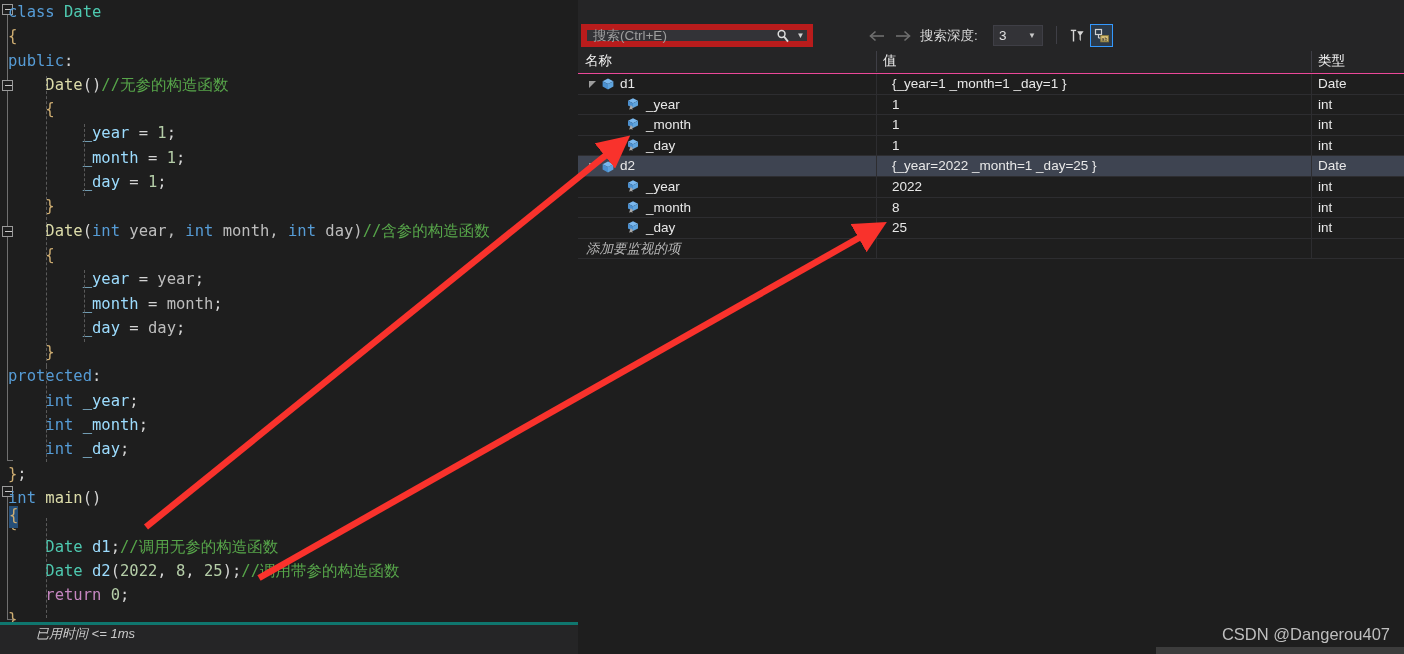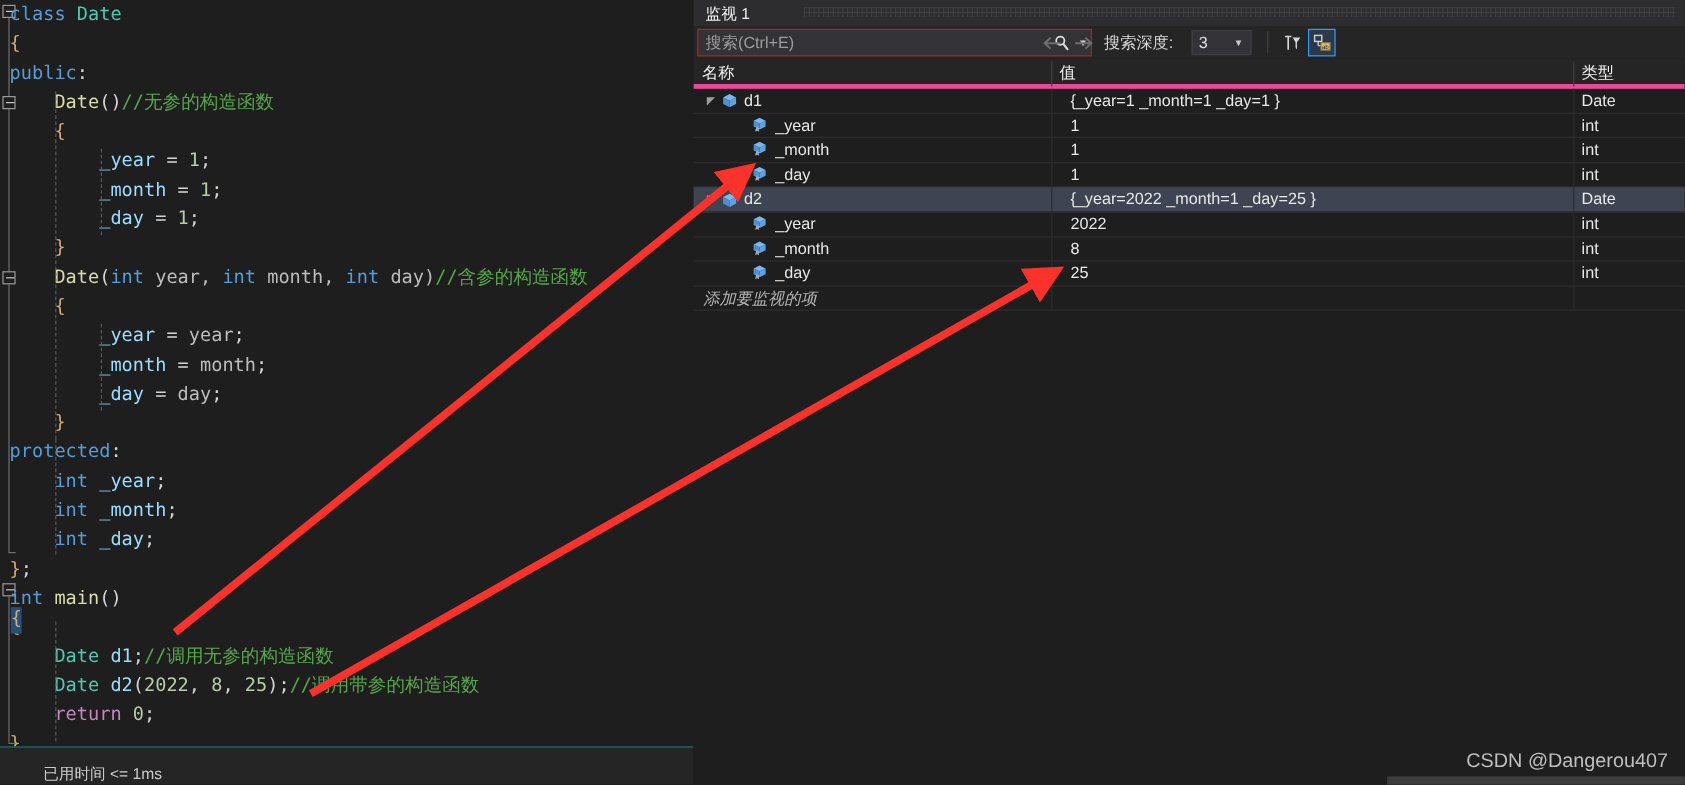--- a/index.html
+++ b/index.html
@@ -58,22 +58,22 @@
     position: absolute; width: 0; border-left: 1px dashed #5a5a5a;
   }
   .brace-hl {
     position: absolute; background: #264f78; color: #cfae72;
     font-family: "DejaVu Sans Mono", monospace; font-size: 15.5px;
   }
 
   
   #elapsed-bar {
     position: absolute; left: 0; bottom: 0; width: 578px; height: 32px;
-    background: #252526; border-top: 1px solid #0f766e;
-    display: flex; align-items: flex-end;
+    background: #252526; border-top: 3px solid #0f766e;
+    display: flex; align-items: flex-start; font-style: italic;
   }
   #elapsed-text {
     margin-left: 36px; color: #cccccc; font-size: 13px;
     font-family: "Liberation Sans", sans-serif;
   }
 
   
   #watch {
     position: absolute; left: 578px; top: 0; width: 826px; height: 654px;
     background: #252526;
@@ -93,22 +93,22 @@
       repeating-linear-gradient(to bottom, #4a4a4d 0 1px, transparent 1px 4px);
     background-size: 4px 4px;
     opacity: .75;
   }
 
   #watch-toolbar {
     position: absolute; left: 0; top: 22px; width: 826px; height: 27px;
     background: #252526; display: flex; align-items: center;
   }
   #search-wrap {
-    position: absolute; left: 3px; top: 2px; width: 329px; height: 23px;
-    background: #333337; border: 1px solid #b91c1c; display: flex; align-items: center;
+    position: absolute; left: 3px; top: 2px; width: 232px; height: 23px;
+    background: #333337; border: 6px solid #b91c1c; display: flex; align-items: center;
   }
   #search-input {
     flex: 1; background: transparent; border: 0; outline: 0;
     color: #d0d0d0; font-size: 13.5px; padding-left: 6px;
     font-family: "Liberation Sans", sans-serif;
   }
   #search-input::placeholder { color: #9d9d9d; }
   #search-icon {
     width: 22px; height: 21px; display: flex; align-items: center; justify-content: center;
   }
@@ -140,21 +140,21 @@
     position: absolute; top: 2px; width: 23px; height: 23px;
     display: flex; align-items: center; justify-content: center;
   }
   #tb-filter { left: 487px; }
   #tb-hex { left: 512px; border: 1px solid #3399ff; background: #2b3a4a; }
 
   
   #grid { position: absolute; left: 0; top: 49px; width: 826px; height: 605px; background: #1e1e1e; }
   #grid-head {
     position: absolute; left: 0; top: 0; width: 826px; height: 25px;
-    background: #252526; border-bottom: 4px solid #ec4899;
+    background: #252526; border-bottom: 1px solid #ec4899;
   }
   .hcell {
     position: absolute; top: 0; height: 24px; line-height: 24px;
     color: #f0f0f0; font-size: 13.5px; padding-left: 7px;
   }
   .hsep { position: absolute; top: 2px; width: 1px; height: 21px; background: #3f3f46; }
 
   #rows { position: absolute; left: 0; top: 25px; width: 826px; height: 580px; }
   .row {
     position: absolute; left: 0; width: 826px; height: 20.6px;
@@ -231,24 +231,20 @@
     <div class="brace-hl" style="left:9px;top:506px;width:9px;height:22px;">{</div>
     <div class="brace-hl" style="left:9px;top:625px;width:9px;height:22px;">}</div>
 
     <div id="elapsed-bar">
       <span id="elapsed-text">已用时间 &lt;= 1ms</span>
     </div>
   </div>
 
   <div id="watch">
 
-    <div id="watch-tabstrip">
-      <div id="watch-tab">监视 1</div>
-      <div id="tabstrip-dots"></div>
-    </div>
 
     <div id="watch-toolbar">
 
       <div id="search-wrap">
         <input id="search-input" type="text" value="" placeholder="搜索(Ctrl+E)" style="">
         <span id="search-icon">
           <svg width="14" height="14" viewBox="0 0 14 14">
             <circle cx="5.6" cy="5" r="3.4" fill="none" stroke="#dcdcdc" stroke-width="1.5"></circle>
             <line x1="7.9" y1="7.4" x2="12" y2="12.6" stroke="#dcdcdc" stroke-width="1.8"></line>
           </svg>

